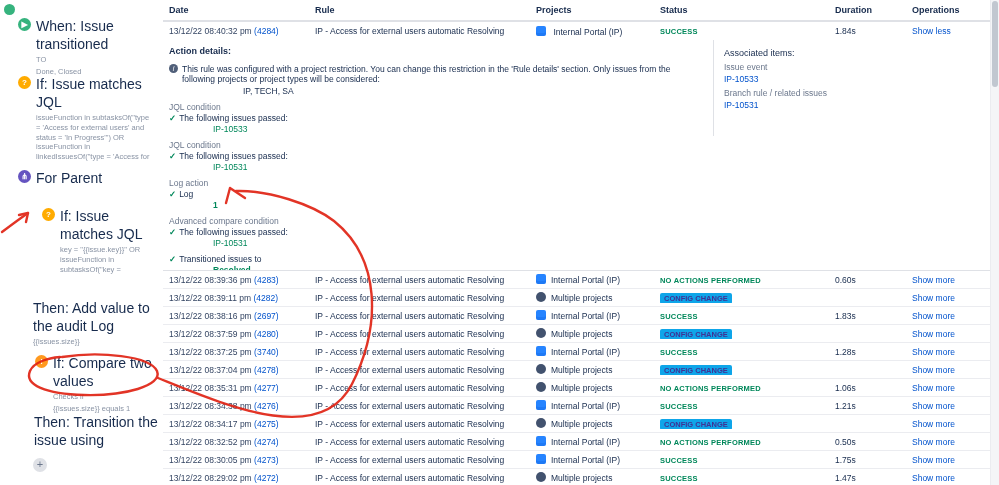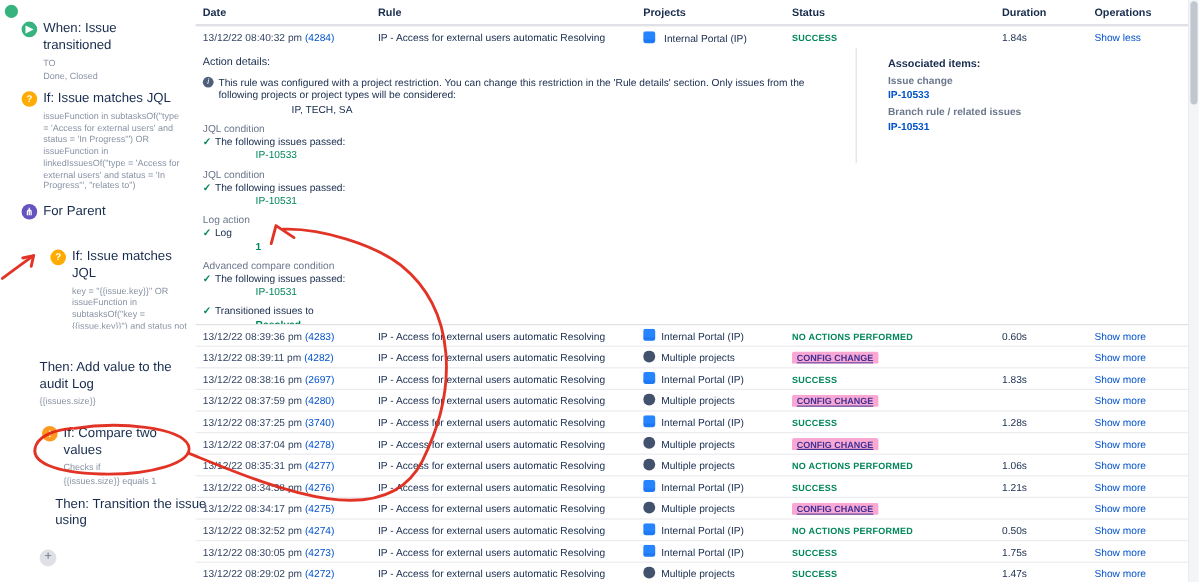--- a/index.html
+++ b/index.html
@@ -11,66 +11,66 @@
   .corner-dot{position:absolute;left:4px;top:4px;width:11px;height:11px;border-radius:50%;
        background:#36b37e;color:#fff;font-size:8px;line-height:11px;text-align:center;}
   .sblock{position:absolute;display:flex;gap:5px;align-items:flex-start;cursor:pointer;}
   .bicon{flex:0 0 13px;width:13px;height:13px;border-radius:50%;color:#fff;font-size:8px;
        line-height:13px;text-align:center;font-weight:bold;}
   .t-when .bicon{background:#36b37e;}
   .t-if .bicon{background:#ffab00;}
   .t-if-warn .bicon{background:#ff991f;}
   .t-branch .bicon{background:#6554c0;}
   .btext{display:block;min-width:0;}
-  .btitle{display:block;font-size:11px;color:#172b4d;line-height:1.25;}
+  .btitle{display:block;font-size:14px;color:#172b4d;line-height:1.25;}
   .bline{display:block;font-size:7.5px;color:#8993a4;line-height:1.3;margin-top:2px;word-wrap:break-word;}
   .sb1{top:18px;left:18px;width:130px;}
   .sb2{top:76px;left:18px;width:133px;}
   .sb2 .btext{max-height:86px;overflow:hidden;}
   .sb3{top:170px;left:18px;width:130px;}
   .sb4{top:208px;left:42px;width:116px;}
   .sb4 .btext{max-height:66px;overflow:hidden;}
   .sb5{top:300px;left:33px;width:124px;}
   .sb6{top:355px;left:35px;width:122px;}
-  .sb7{top:414px;left:46px;width:127px;}
+  .sb7{top:414px;left:34px;width:127px;}
   .add-btn{position:absolute;top:458px;left:33px;width:14px;height:14px;border-radius:50%;
        background:#dfe1e6;color:#6b778c;font-size:11px;line-height:13px;text-align:center;cursor:pointer;}
 
   
   .main{position:absolute;left:163px;top:0;right:8px;}
   .grid{display:grid;grid-template-columns:146px 221px 124px 175px 77px auto;align-items:center;padding-left:6px;}
   .thead{height:20px;border-bottom:2px solid #dfe1e6;}
   .hcell{font-size:9px;font-weight:bold;color:#172b4d;}
   .trow{height:17px;border-bottom:1px solid #ebecf0;font-size:8.5px;}
   .trow.exp{height:18px;border-bottom:none;}
   .cell{white-space:nowrap;overflow:hidden;color:#172b4d;}
   .date-cell{color:#344563;}
   .idlink{color:#0052cc;cursor:pointer;text-decoration:none;}
   .oplink{color:#0052cc;cursor:pointer;text-decoration:none;}
   .picon{width:10px;height:10px;display:inline-block;margin-right:5px;vertical-align:-1px;border-radius:2px;}
   .pic-portal{background:#2684ff;box-shadow:inset 0 -3px 0 #0052cc33;}
   .pic-multi{background:#42526e;border-radius:50%;}
   .st-green{color:#00875a;font-weight:bold;font-size:7.5px;letter-spacing:.2px;}
-  .st-config{color:#403294;background:#f9a8d4;font-weight:bold;font-size:7.5px;padding:1px 4px;border-radius:2px;text-decoration:underline;}
+  .st-config{color:#403294;background:#0ea5e9;font-weight:bold;font-size:7.5px;padding:1px 4px;border-radius:2px;}
 
   
   .details{display:flex;align-items:flex-start;border-bottom:1px solid #dfe1e6;height:230px;overflow:hidden;}
   .dleft{width:540px;padding:6px 0 0 6px;}
-  .adtitle{font-size:9px;font-weight:normal;color:#172b4d;}
+  .adtitle{font-size:9px;font-weight:bold;color:#172b4d;}
   .adnote{display:flex;gap:4px;margin-top:8px;width:515px;font-size:8.5px;line-height:10px;color:#172b4d;}
   .infoi{flex:0 0 9px;width:9px;height:9px;border-radius:50%;background:#505f79;color:#fff;
        font-size:7px;line-height:9px;text-align:center;font-style:italic;}
   .adprojects{margin:2px 0 0 48px;font-size:8.5px;color:#172b4d;padding-left:26px;}
   .dsec{margin-top:6px;}
   .dhead{font-size:8.5px;color:#6b778c;line-height:10px;}
   .dline{font-size:8.5px;color:#172b4d;line-height:10px;margin-top:1px;display:flex;gap:3px;align-items:center;}
   .check{color:#00875a;font-weight:bold;}
   .dval{display:block;margin:1px 0 0 44px;font-size:8.5px;line-height:10px;color:#00875a;font-weight:bold;}
   a.dval{font-weight:normal;cursor:pointer;text-decoration:none;}
-  .dright{margin-left:4px;border-left:1px solid #dfe1e6;padding:8px 26px;min-height:80px;font-weight:bold;}
+  .dright{margin-left:4px;border-left:1px solid #dfe1e6;padding:8px 10px;min-height:80px;}
   .aihead{font-size:9px;color:#172b4d;}
   .ailabel{font-size:8.5px;color:#6b778c;margin-top:4px;}
   .ailink{display:block;font-size:8.5px;color:#0052cc;margin-top:2px;cursor:pointer;text-decoration:none;}
 
   
   .annotations{position:absolute;left:0;top:0;pointer-events:none;z-index:50;}
   .vscroll{position:absolute;right:0;top:0;width:8px;height:485px;background:#f4f5f7;border-left:1px solid #ebecf0;}
   .vthumb{position:absolute;right:1px;top:1px;width:6px;height:86px;border-radius:3px;background:#c1c7d0;}
 </style>
 </head>
@@ -205,21 +205,21 @@
               <span class="check">✓</span>
               <span>Transitioned issues to</span>
             </div>
             <span class="dval">Resolved</span>
           </div>
         </div>
     </div>
     <div class="dright">
       <div class="aihead">Associated items:</div>
       <div id="assoc-items">
-          <div class="ailabel">Issue change</div>
+          <div class="ailabel">Issue event</div>
           <a class="ailink">IP-10533</a>
           <div class="ailabel">Branch rule / related issues</div>
           <a class="ailink">IP-10531</a>
         </div>
     </div>
   </div>
 
   <div id="rows">
       <div class="grid trow">
         <div class="cell date-cell"><span>13/12/22 08:39:36 pm</span> <a class="idlink">(4283)</a></div>

